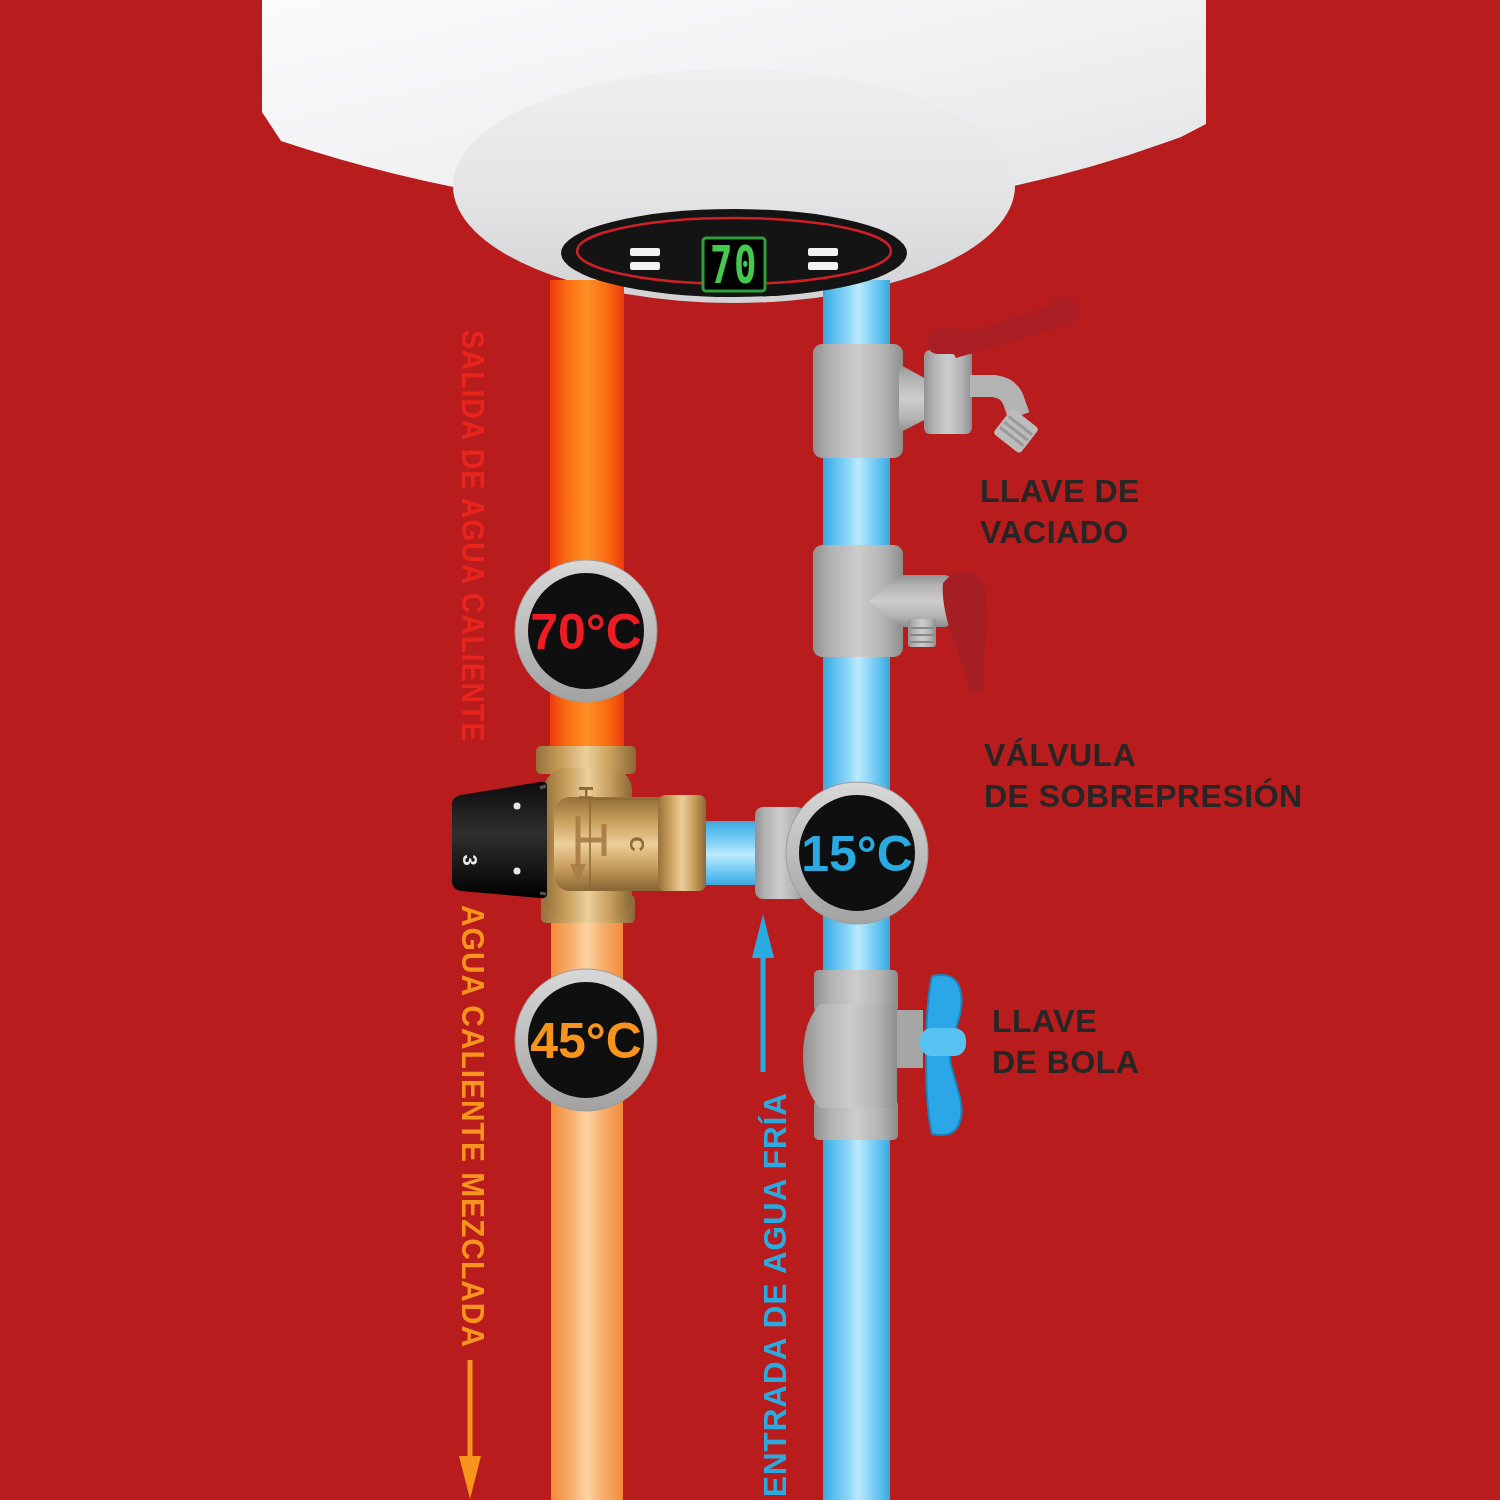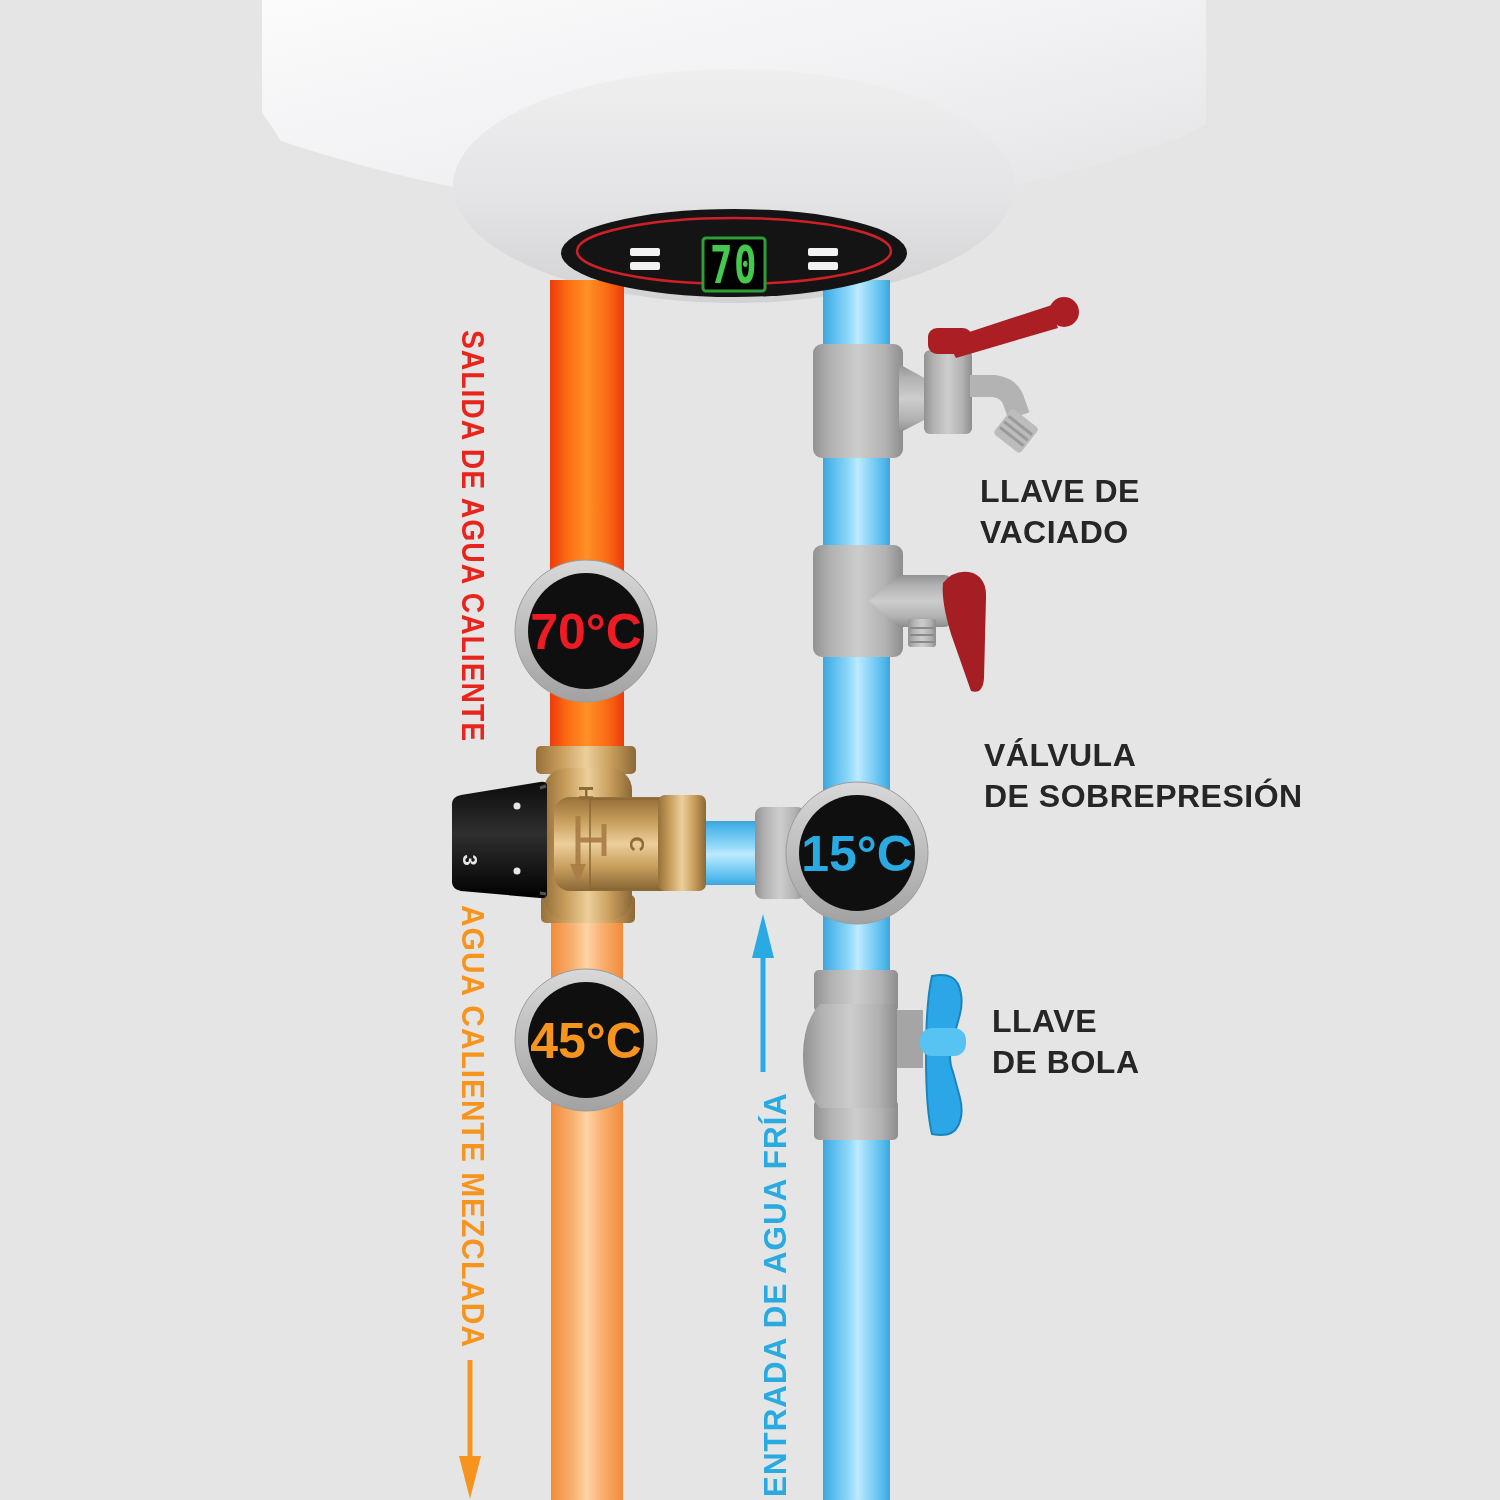--- a/index.html
+++ b/index.html
@@ -1,16 +1,16 @@
 <!DOCTYPE html>
 <html><head>
 <meta charset="utf-8">
 <style>
   html,body{margin:0;padding:0;background:#ffffff;}
-  .stage{position:relative;width:1500px;height:1500px;background:#e5e5e5;overflow:hidden;
+  .stage{position:relative;width:1500px;height:1500px;background:#b91c1c;overflow:hidden;
          font-family:"Liberation Sans", sans-serif;}
   svg{position:absolute;left:0;top:0;}
   text{font-family:"Liberation Sans", sans-serif;}
   .lbl{font-weight:bold;fill:#262626;font-size:32px;letter-spacing:.5px;}
   .flow{font-weight:bold;font-size:31px;letter-spacing:1px;}
   .flow-hot{fill:#e8251c;}
   .flow-mix{fill:#f7941e;}
   .flow-cold{fill:#29abe2;}
   .badge-t{font-weight:bold;font-size:50px;text-anchor:middle;}
   .t-hot{fill:#ed1c24;}

